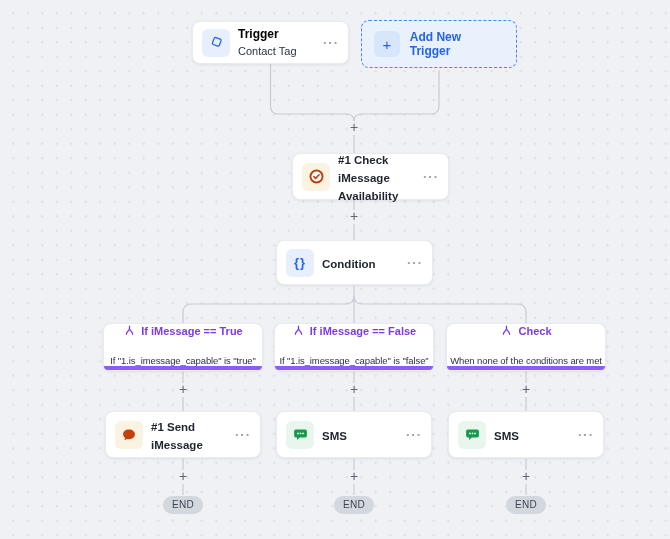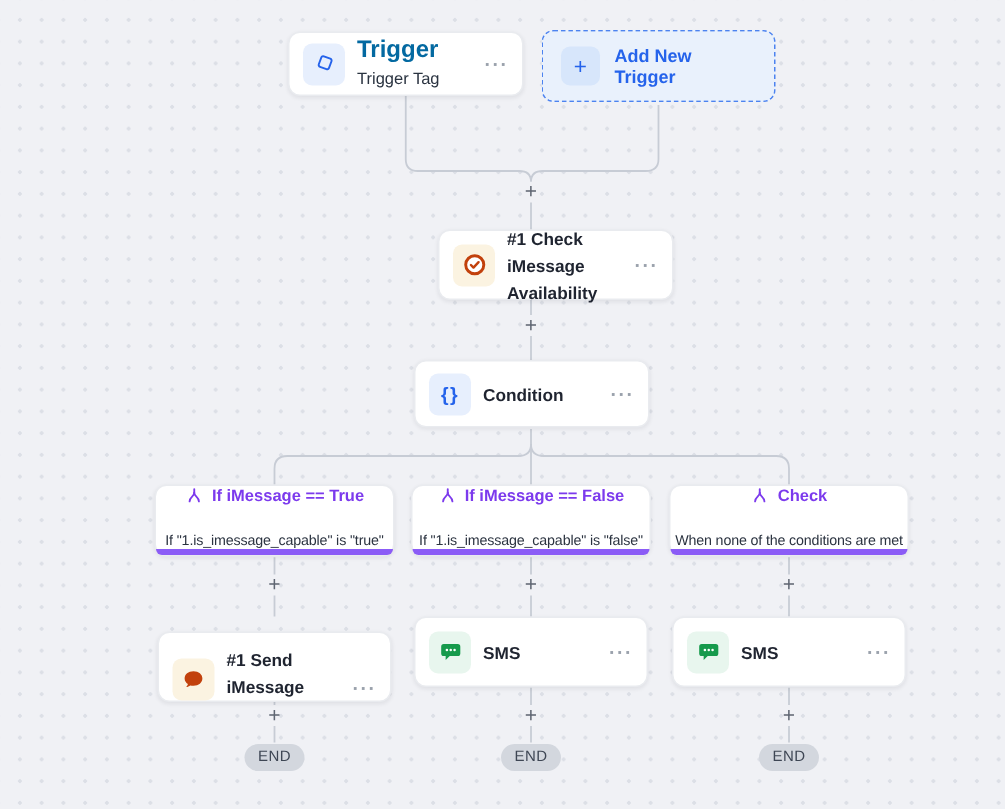--- a/index.html
+++ b/index.html
@@ -40,21 +40,21 @@
     width: 28px; height: 28px; border-radius: 6px;
     display: flex; align-items: center; justify-content: center;
     flex: 0 0 28px;
   }
   .icon-blue   { background: #e7effd; }
   .icon-cream  { background: #fbf3e1; }
   .icon-green  { background: #e8f6ee; }
 
   .node-text { flex: 1 1 auto; min-width: 0; }
   .node-title   { font-size: 11.5px; font-weight: 600; color: #1f2430; line-height: 1.3; }
-  .node-title.blue { color: #0369a1; font-weight: 700; font-size: 16px; }
+  .node-title.blue { color: #000000; font-weight: 700; font-size: 12px; }
   .node-subtitle{ font-size: 11px; color: #2a3340; line-height: 1.3; margin-top: 1px; }
   .brace-glyph  { color: #2563eb; font-weight: 700; font-size: 13px; letter-spacing: 1px; }
 
   .menu-dots {
     flex: 0 0 auto;
     color: #9aa1ac; font-size: 13px; font-weight: 700; letter-spacing: 1px;
     line-height: 1; cursor: pointer; padding: 2px 0;
   }
 
   .add-trigger {
@@ -135,21 +135,21 @@
   </svg>
 
   <div class="node" style="left:192px; top:21px; width:157px; height:43px;">
     <span class="icon-sq icon-blue">
       <svg viewBox="0 0 20 20" width="15" height="15">
         <path d="M9.2 3.4 14.9 5.5 a1.8 1.8 0 0 1 1.1 2.3 L13.8 13.7 a1.8 1.8 0 0 1 -2.3 1.1 L5.8 12.7 a1.8 1.8 0 0 1 -1.1 -2.3 L6.9 4.5 a1.8 1.8 0 0 1 2.3 -1.1 Z" fill="none" stroke="#2563eb" stroke-width="1.7" stroke-linejoin="round"></path>
       </svg>
     </span>
     <span class="node-text">
       <span class="node-title blue" style="display:block">Trigger</span>
-      <span class="node-subtitle" style="display:block">Trigger Tag</span>
+      <span class="node-subtitle" style="display:block">Contact Tag</span>
     </span>
     <span class="menu-dots">···</span>
   </div>
 
   <div class="add-trigger" style="left:361px; top:20px; width:156px; height:48px;">
     <span class="add-plus-sq">+</span>
     <span class="add-label">Add New Trigger</span>
   </div>
 
   <span class="plus" style="left:354px; top:128px;">+</span>
@@ -218,21 +218,21 @@
       </svg>
       <span class="branch-title">Check</span>
     </span>
     <span class="branch-subtitle">When none of the conditions are met</span>
   </div>
 
   <span class="plus" style="left:183px; top:390px;">+</span>
   <span class="plus" style="left:354px; top:390px;">+</span>
   <span class="plus" style="left:526px; top:390px;">+</span>
 
-  <div class="node" style="left:105px; top:421px; width:156px; height:47px;align-items:flex-end;">
+  <div class="node" style="left:105px; top:411px; width:156px; height:47px;">
     <span class="icon-sq icon-cream">
       <svg viewBox="0 0 20 20" width="16" height="16">
         <path d="M10 3.2 c-4.3 0 -7.4 2.6 -7.4 5.9 0 1.9 1 3.5 2.7 4.6 -0.1 0.9 -0.6 1.8 -1.4 2.5 1.3 -0.1 2.5 -0.6 3.4 -1.3 0.9 0.2 1.8 0.3 2.7 0.3 4.3 0 7.4 -2.6 7.4 -6 S14.3 3.2 10 3.2 z" fill="#c2410c"></path>
       </svg>
     </span>
     <span class="node-text">
       <span class="node-title">#1 Send iMessage</span>
     </span>
     <span class="menu-dots">···</span>
   </div>

